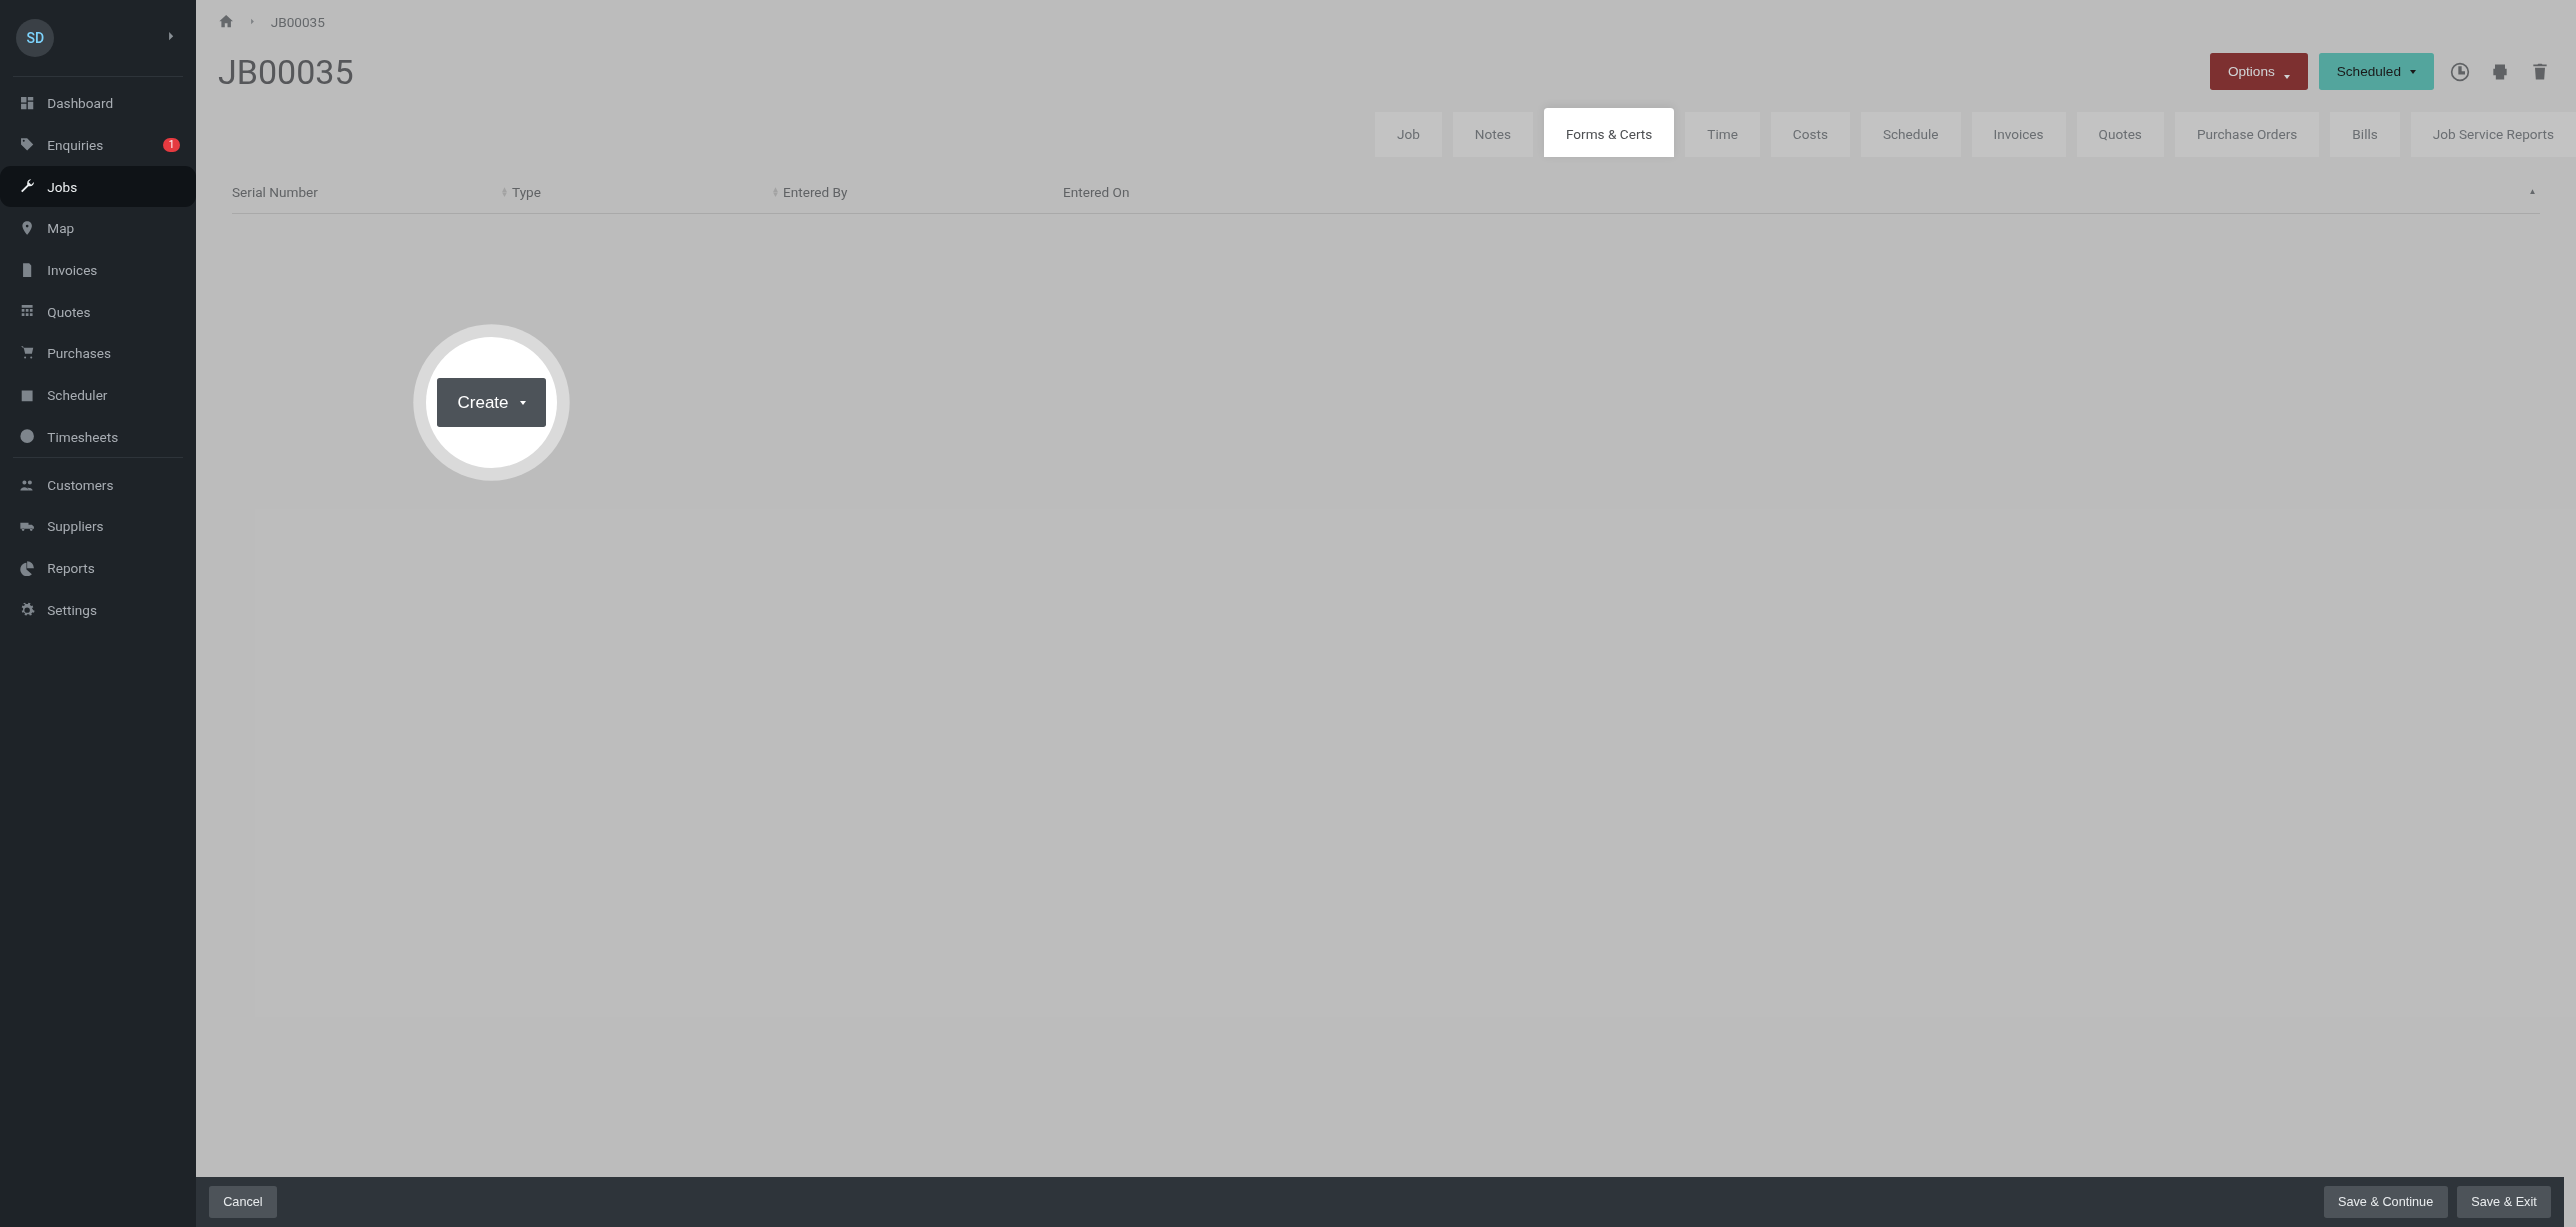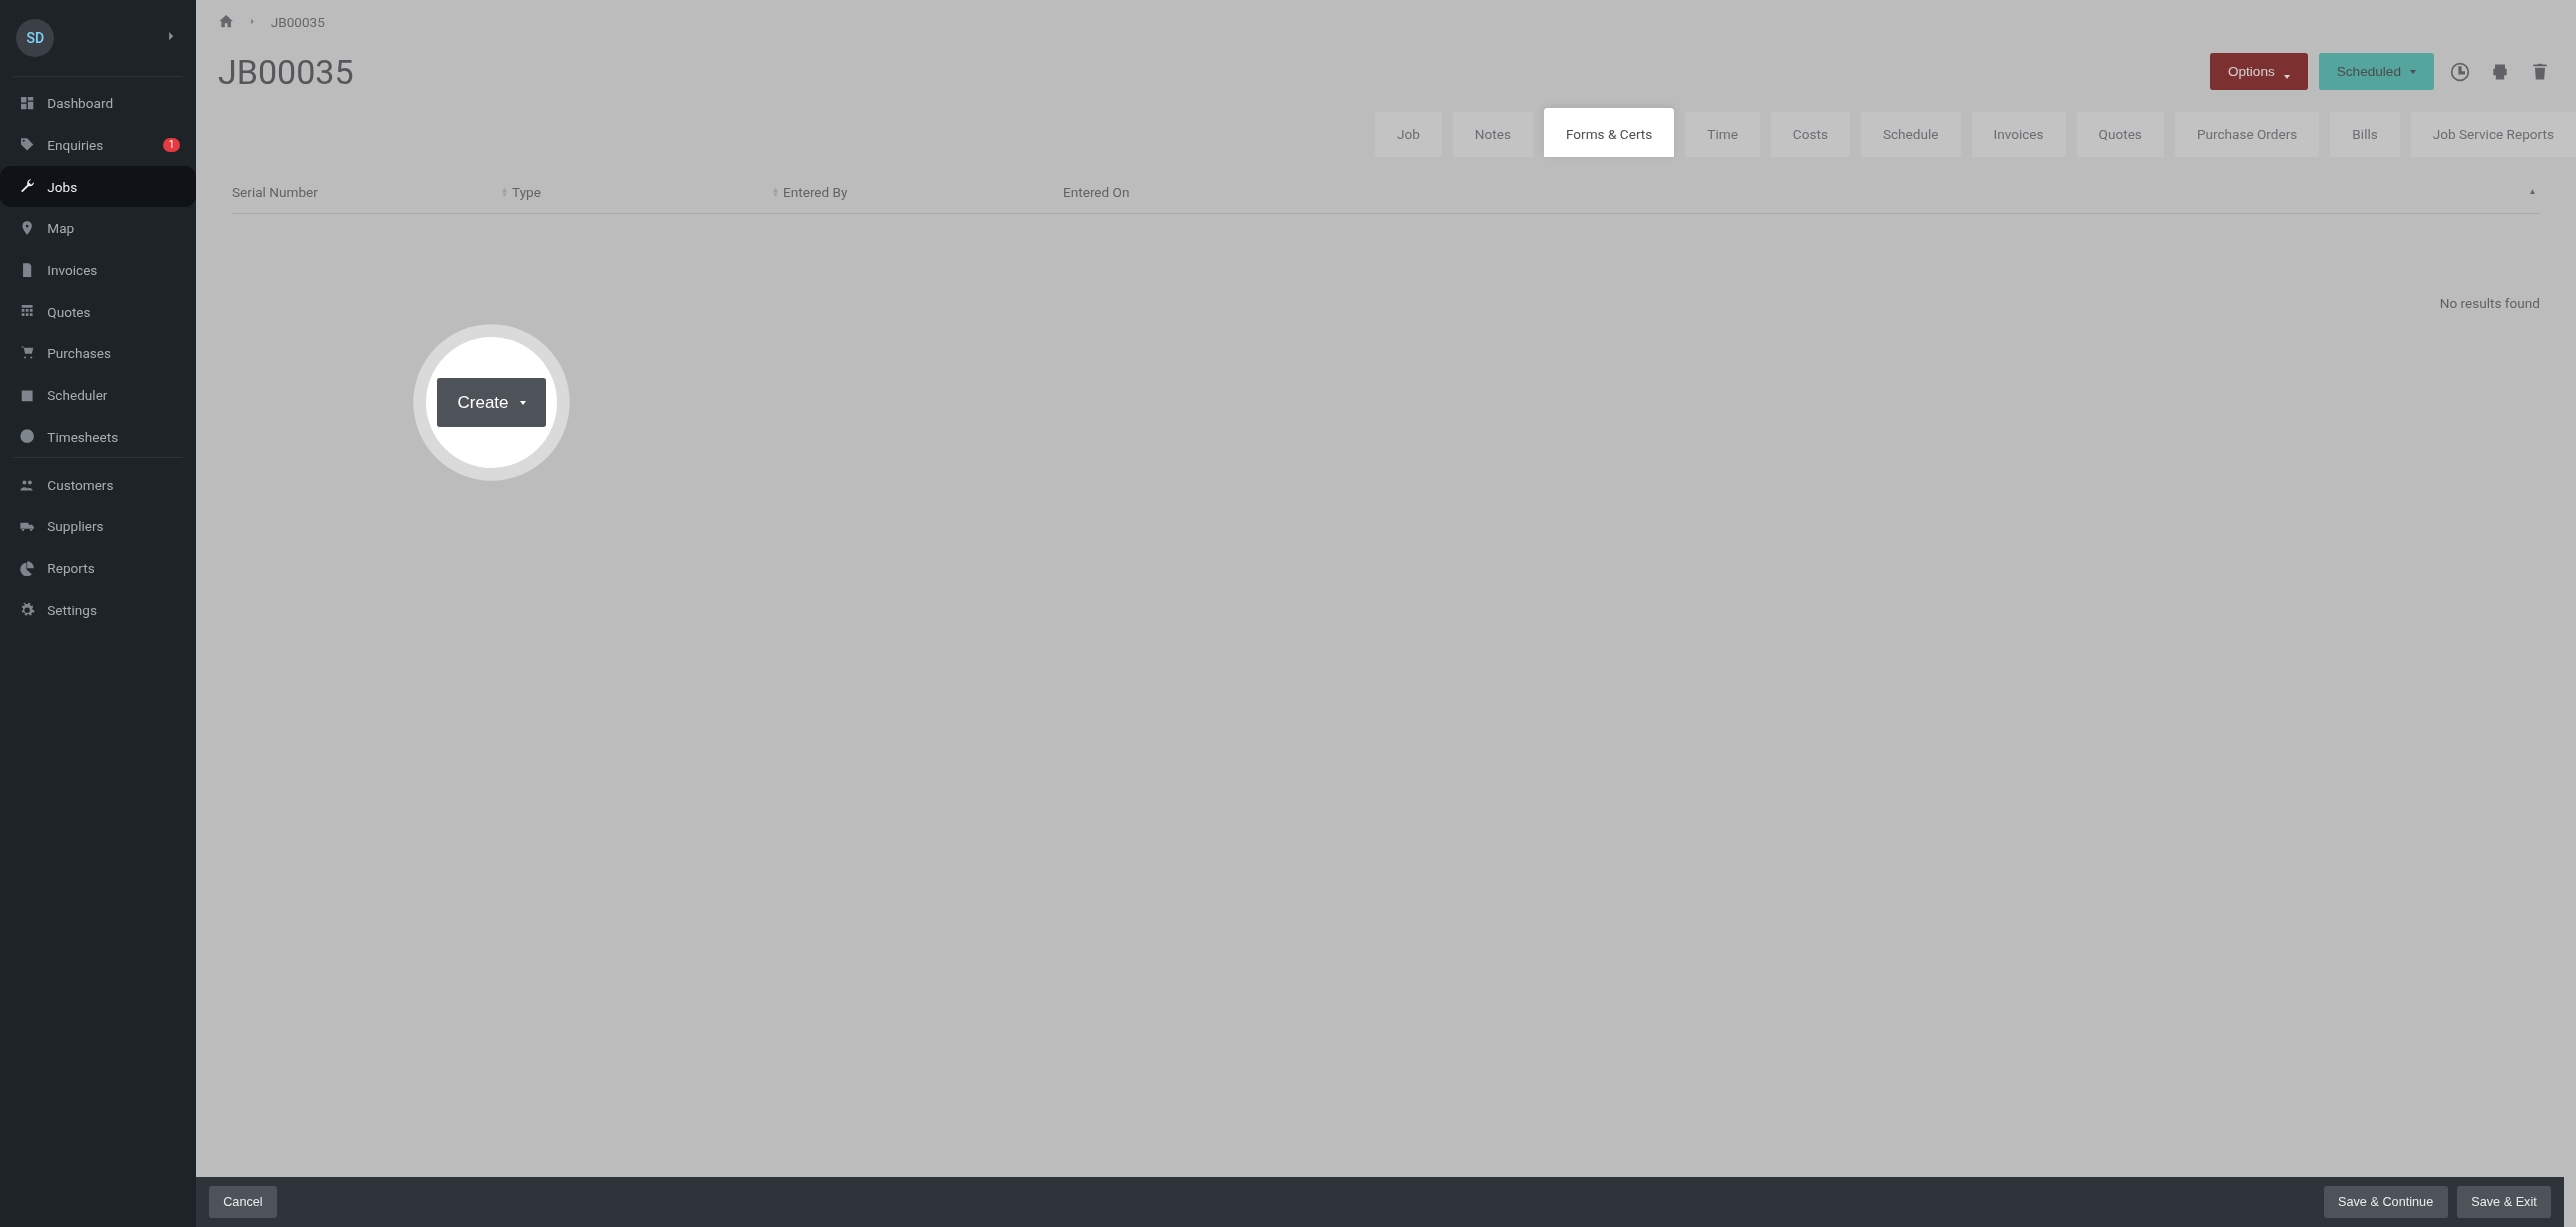--- a/index.html
+++ b/index.html
@@ -129,21 +129,21 @@
     cursor: pointer;
     border: none;
   }
   .btn-dark {
     background: #7f1d1d;
     color: #e9ecee;
     align-items: flex-end;
   }
   .btn-teal {
     background: #49b3a8;
-    color: #404040;
+    color: #000000;
   }
   .icon-btn {
     width: 29px; height: 29px;
     display: inline-flex;
     align-items: center;
     justify-content: center;
     color: #5a5d60;
     cursor: pointer;
   }
   .caret {
@@ -495,21 +495,20 @@
             <span class="sort">▲<br>▼</span>
           </div>
           <div class="th by">
             <span>Entered By</span>
           </div>
           <div class="th on">
             <span>Entered On</span>
             <span class="sort asc" style="margin-left:auto">▲</span>
           </div>
         </div>
-        <div class="no-results">No results found</div>
       </div>
     </div>
 
     <div class="dim"></div>
 
     <div class="create-wrap">
       <button class="btn-create">
         <span>Create</span>
         <span class="caret"></span>
       </button>

